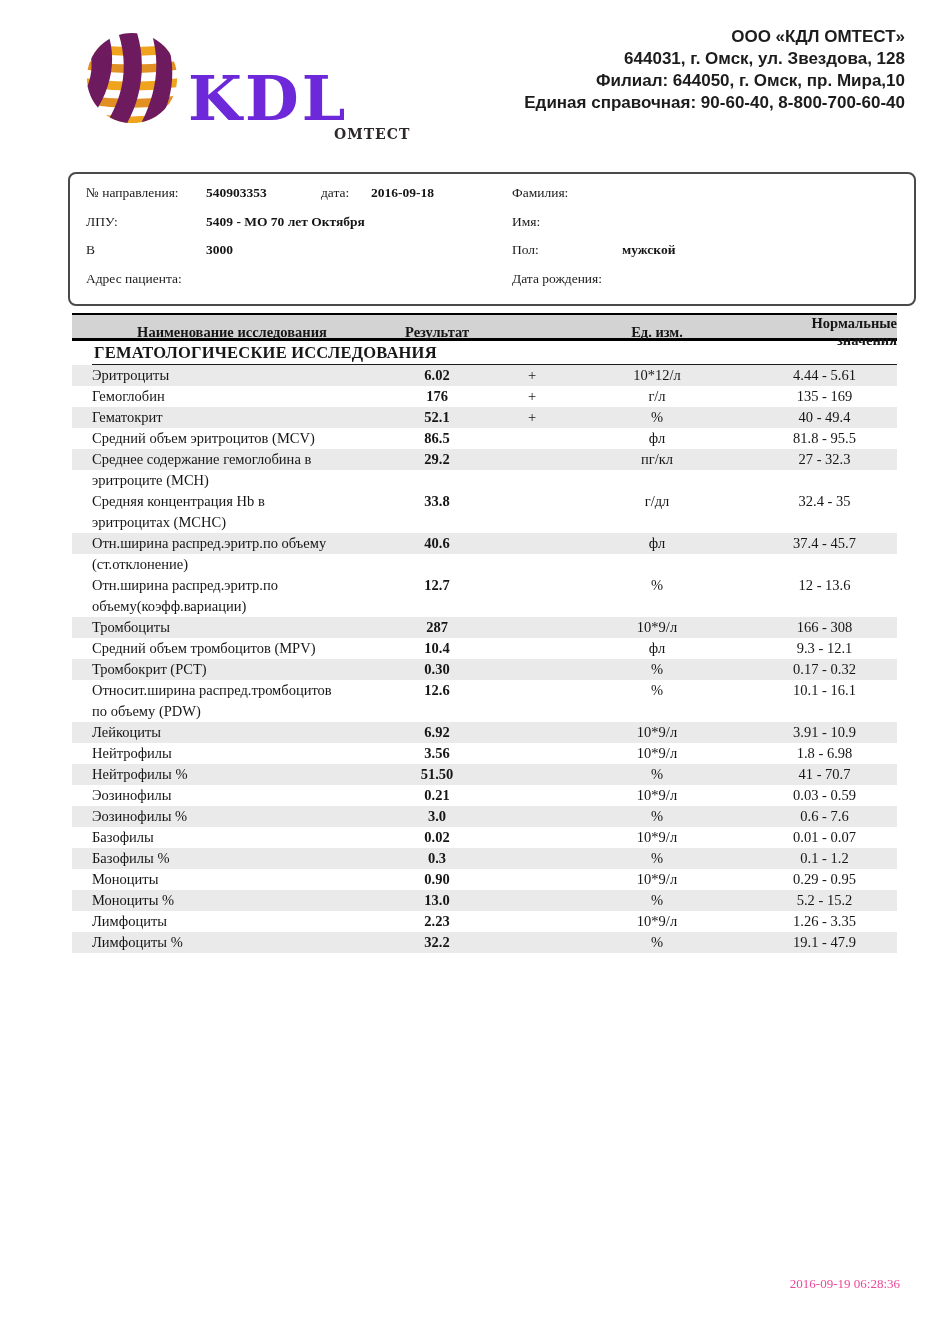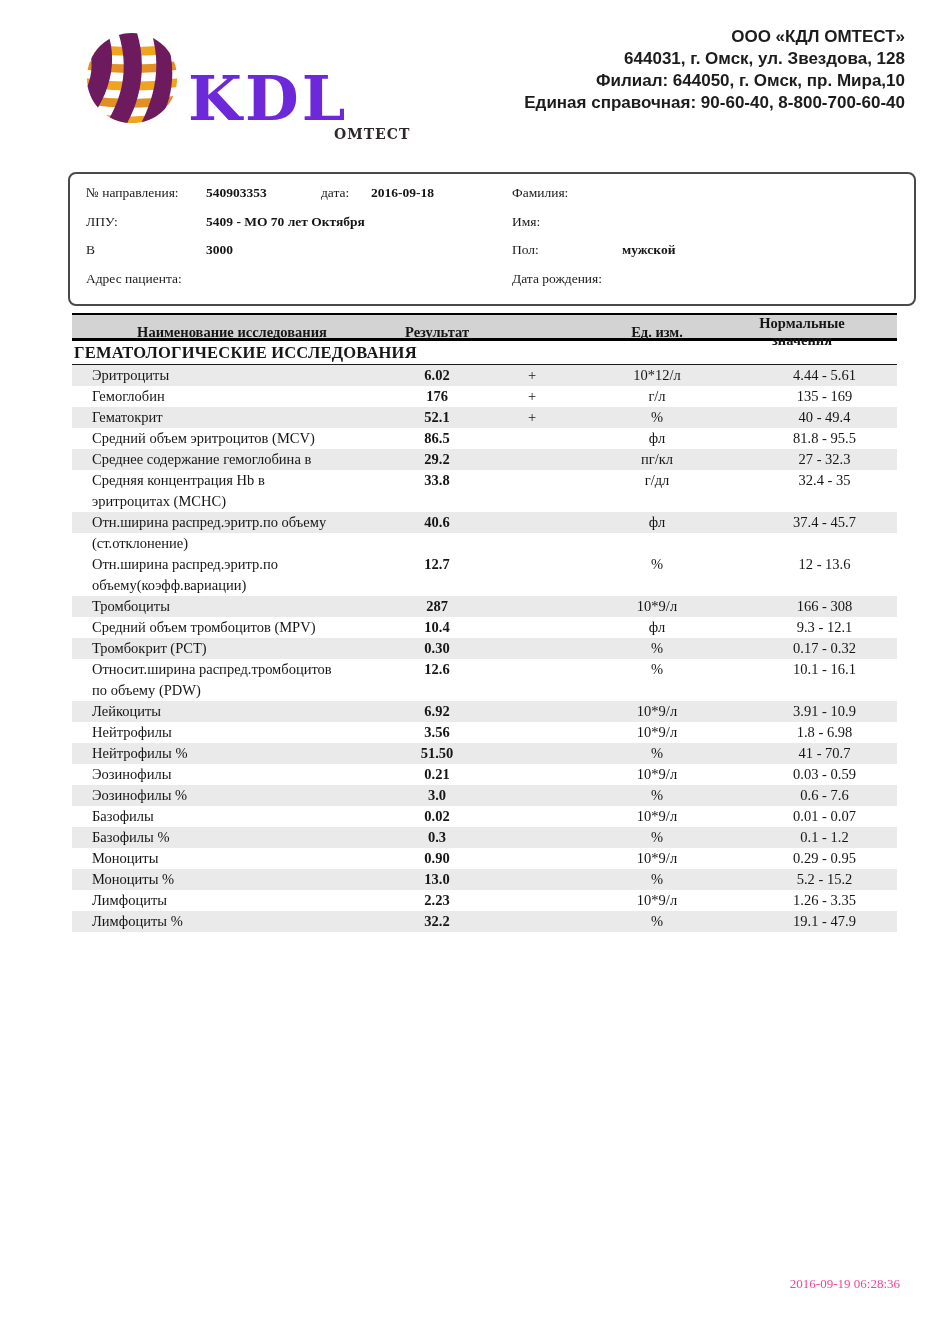--- a/index.html
+++ b/index.html
@@ -63,26 +63,27 @@
   .t-head {
     height:28px;
     background:#d3d3d3;
     border-top:2px solid #000;
     border-bottom:3px solid #000;
     font-weight:700;
   }
   .t-head .c-name { text-align:center; }
   .t-head .c-result { text-align:center; }
   .t-head .c-unit { text-align:center; }
-  .t-head .c-norm { text-align:center; padding-right:45px; }
+  .t-head .c-norm { text-align:right; }
   .t-section {
     font-weight:700; font-size:16.5px;
     padding:2px 0 1px 2px;
     border-bottom:1.5px solid #1d1d1d;
     letter-spacing:0.2px;
+    margin-left:20px;
   }
   .t-line { height:21px; }
   .t-line.shaded { background:#eaeaea; }
   .c-name { text-align:left; padding-left:20px; white-space:nowrap; overflow:hidden; }
   .c-result { text-align:center; font-weight:700; }
   .c-flag { text-align:center; }
   .c-unit { text-align:center; }
   .c-norm { text-align:center; }
 
   
@@ -205,20 +206,27 @@
           <div class="c-norm">81.8 - 95.5</div>
         </div>
         <div class="t-grid t-line shaded">
           <div class="c-name">Среднее содержание гемоглобина в</div>
           <div class="c-result">29.2</div>
           <div class="c-flag"></div>
           <div class="c-unit">пг/кл</div>
           <div class="c-norm">27 - 32.3</div>
         </div>
         <div class="t-grid t-line">
+          <div class="c-name">эритроците (MCH)</div>
+          <div class="c-result"></div>
+          <div class="c-flag"></div>
+          <div class="c-unit"></div>
+          <div class="c-norm"></div>
+        </div>
+        <div class="t-grid t-line">
           <div class="c-name">Средняя концентрация Hb в</div>
           <div class="c-result">33.8</div>
           <div class="c-flag"></div>
           <div class="c-unit">г/дл</div>
           <div class="c-norm">32.4 - 35</div>
         </div>
         <div class="t-grid t-line">
           <div class="c-name">эритроцитах (MCHC)</div>
           <div class="c-result"></div>
           <div class="c-flag"></div>

